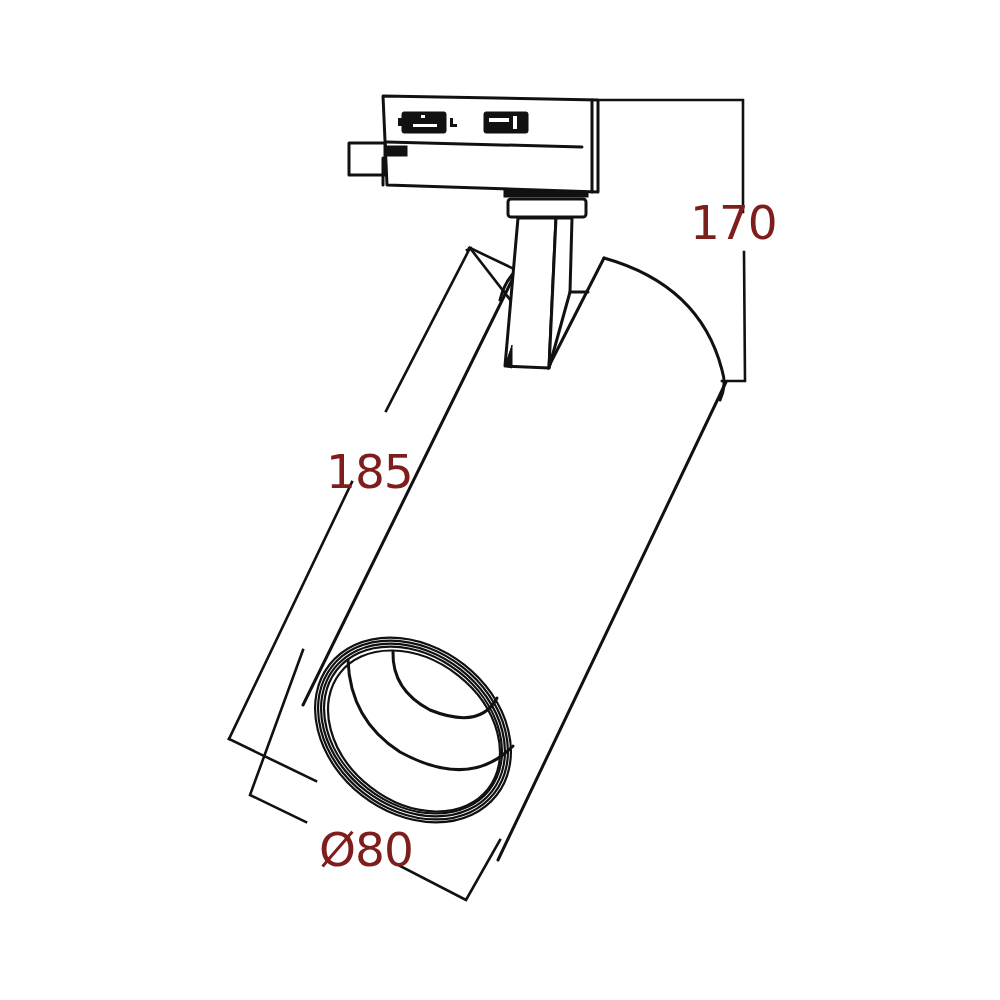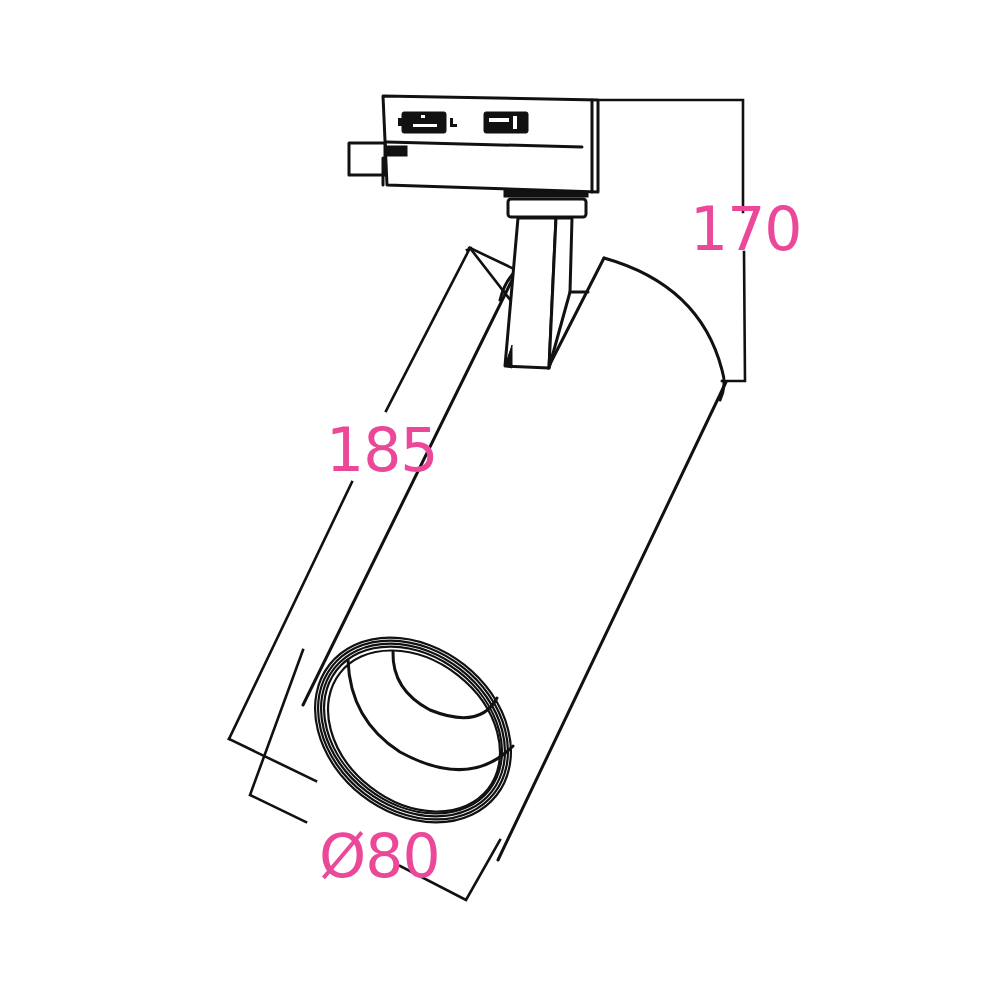--- a/index.html
+++ b/index.html
@@ -24,28 +24,28 @@
       height: 1000px;
     }
     .stroke { fill: none; stroke: #111111; stroke-width: 3; stroke-linejoin: round; stroke-linecap: round; }
     .stroke-thin { fill: none; stroke: #111111; stroke-width: 2.2; stroke-linejoin: round; stroke-linecap: round; }
     .dim { fill: none; stroke: #111111; stroke-width: 2.6; stroke-linecap: square; }
     .fill-w { fill: #ffffff; stroke: #111111; stroke-width: 3; stroke-linejoin: round; }
     .fill-b { fill: #111111; stroke: #111111; stroke-width: 1; }
     .dim-label {
       position: absolute;
       font-family: "DejaVu Sans", sans-serif;
-      font-size: 60px;
-      color: #ec4899;
+      font-size: 47px;
+      color: #7f1d1d;
       line-height: 1;
       letter-spacing: -1px;
       white-space: nowrap;
     }
     #label-height { left: 690px; top: 199px; }
-    #label-length { left: 326px; top: 420px; }
+    #label-length { left: 326px; top: 448px; }
     #label-diameter { left: 319px; top: 826px; }
   </style>
 </head>
 <body>
 
 <div class="canvas">
   <svg class="drawing" viewBox="0 0 1000 1000" xmlns="http://www.w3.org/2000/svg">
 
     <g>
       <polyline class="dim" points="600,100 743,100 743,212"></polyline>

